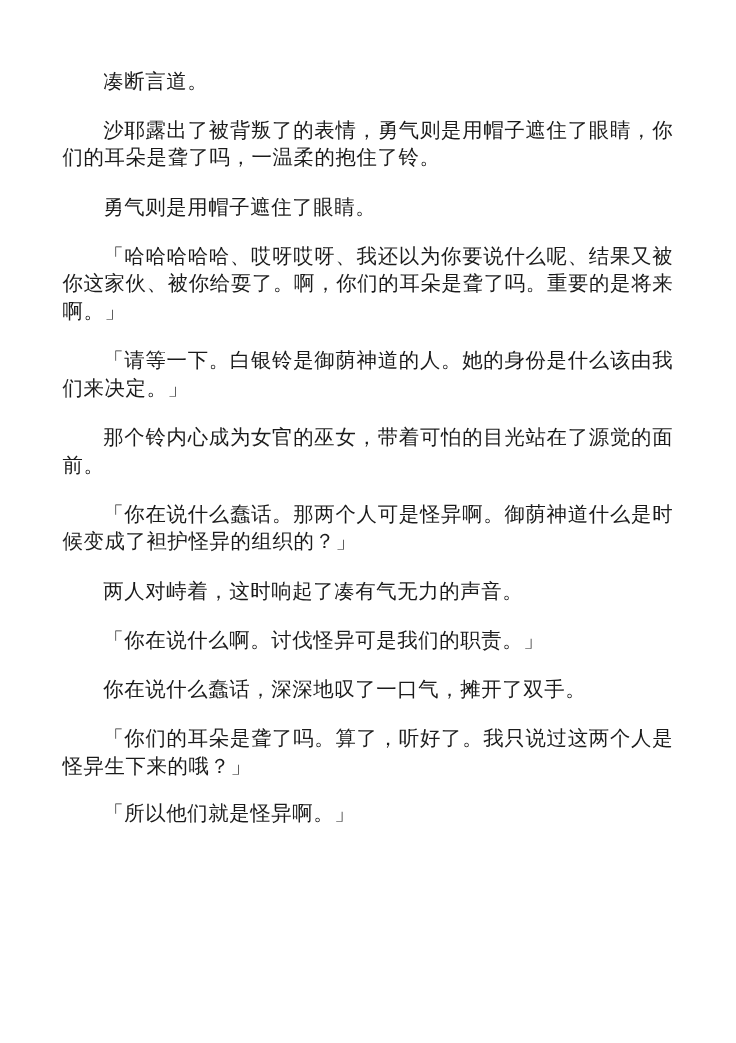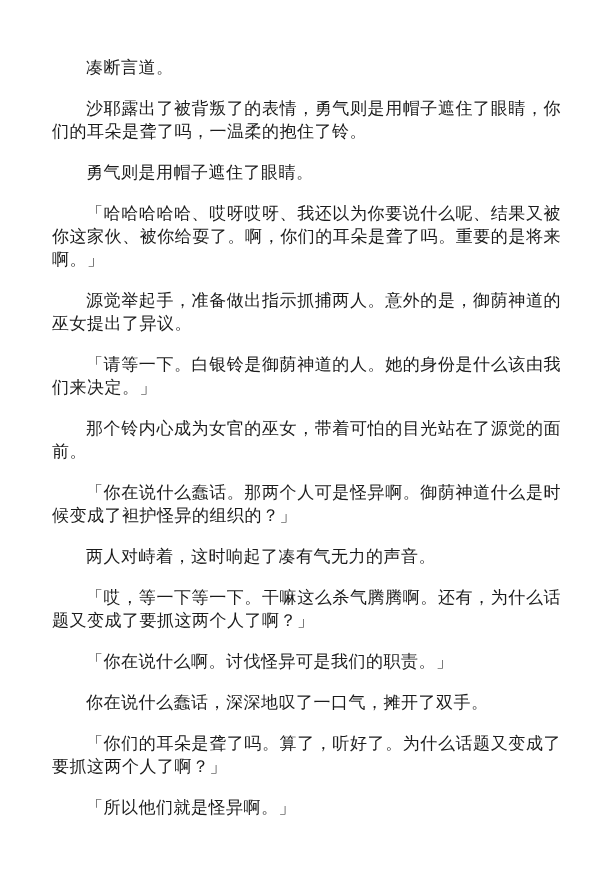--- a/index.html
+++ b/index.html
@@ -26,33 +26,32 @@
   }
   .page p {
     margin: 0 0 18px 0;
     text-indent: 2em;
     text-align: justify;
     text-justify: inter-ideograph;
     word-break: break-all;
   }
   .page p:last-child {
     margin-bottom: 0;
+    font-family: Liberation Mono, monospace;
   }
 </style>
 </head>
 <body>
 
 <div class="page">
   <p>凑断言道。</p>
   <p>沙耶露出了被背叛了的表情，勇气则是用帽子遮住了眼睛，你们的耳朵是聋了吗，一温柔的抱住了铃。</p>
   <p>勇气则是用帽子遮住了眼睛。</p>
   <p>「哈哈哈哈哈、哎呀哎呀、我还以为你要说什么呢、结果又被你这家伙、被你给耍了。啊，你们的耳朵是聋了吗。重要的是将来啊。」</p>
-  <p>源觉举起手，准备做出指示抓捕两人。意外的是，御荫神道的巫女提出了异议。</p>
   <p>「请等一下。白银铃是御荫神道的人。她的身份是什么该由我们来决定。」</p>
   <p>那个铃内心成为女官的巫女，带着可怕的目光站在了源觉的面前。</p>
   <p>「你在说什么蠢话。那两个人可是怪异啊。御荫神道什么是时候变成了袒护怪异的组织的？」</p>
   <p>两人对峙着，这时响起了凑有气无力的声音。</p>
-  <p>「哎，等一下等一下。干嘛这么杀气腾腾啊。还有，为什么话题又变成了要抓这两个人了啊？」</p>
   <p>「你在说什么啊。讨伐怪异可是我们的职责。」</p>
   <p>你在说什么蠢话，深深地叹了一口气，摊开了双手。</p>
-  <p>「你们的耳朵是聋了吗。算了，听好了。为什么话题又变成了要抓这两个人了啊？」</p>
+  <p>「你们的耳朵是聋了吗。算了，听好了。我只说过这两个人是怪异生下来的哦？」</p>
   <p>「所以他们就是怪异啊。」</p>
 </div>
 
 </body></html>

